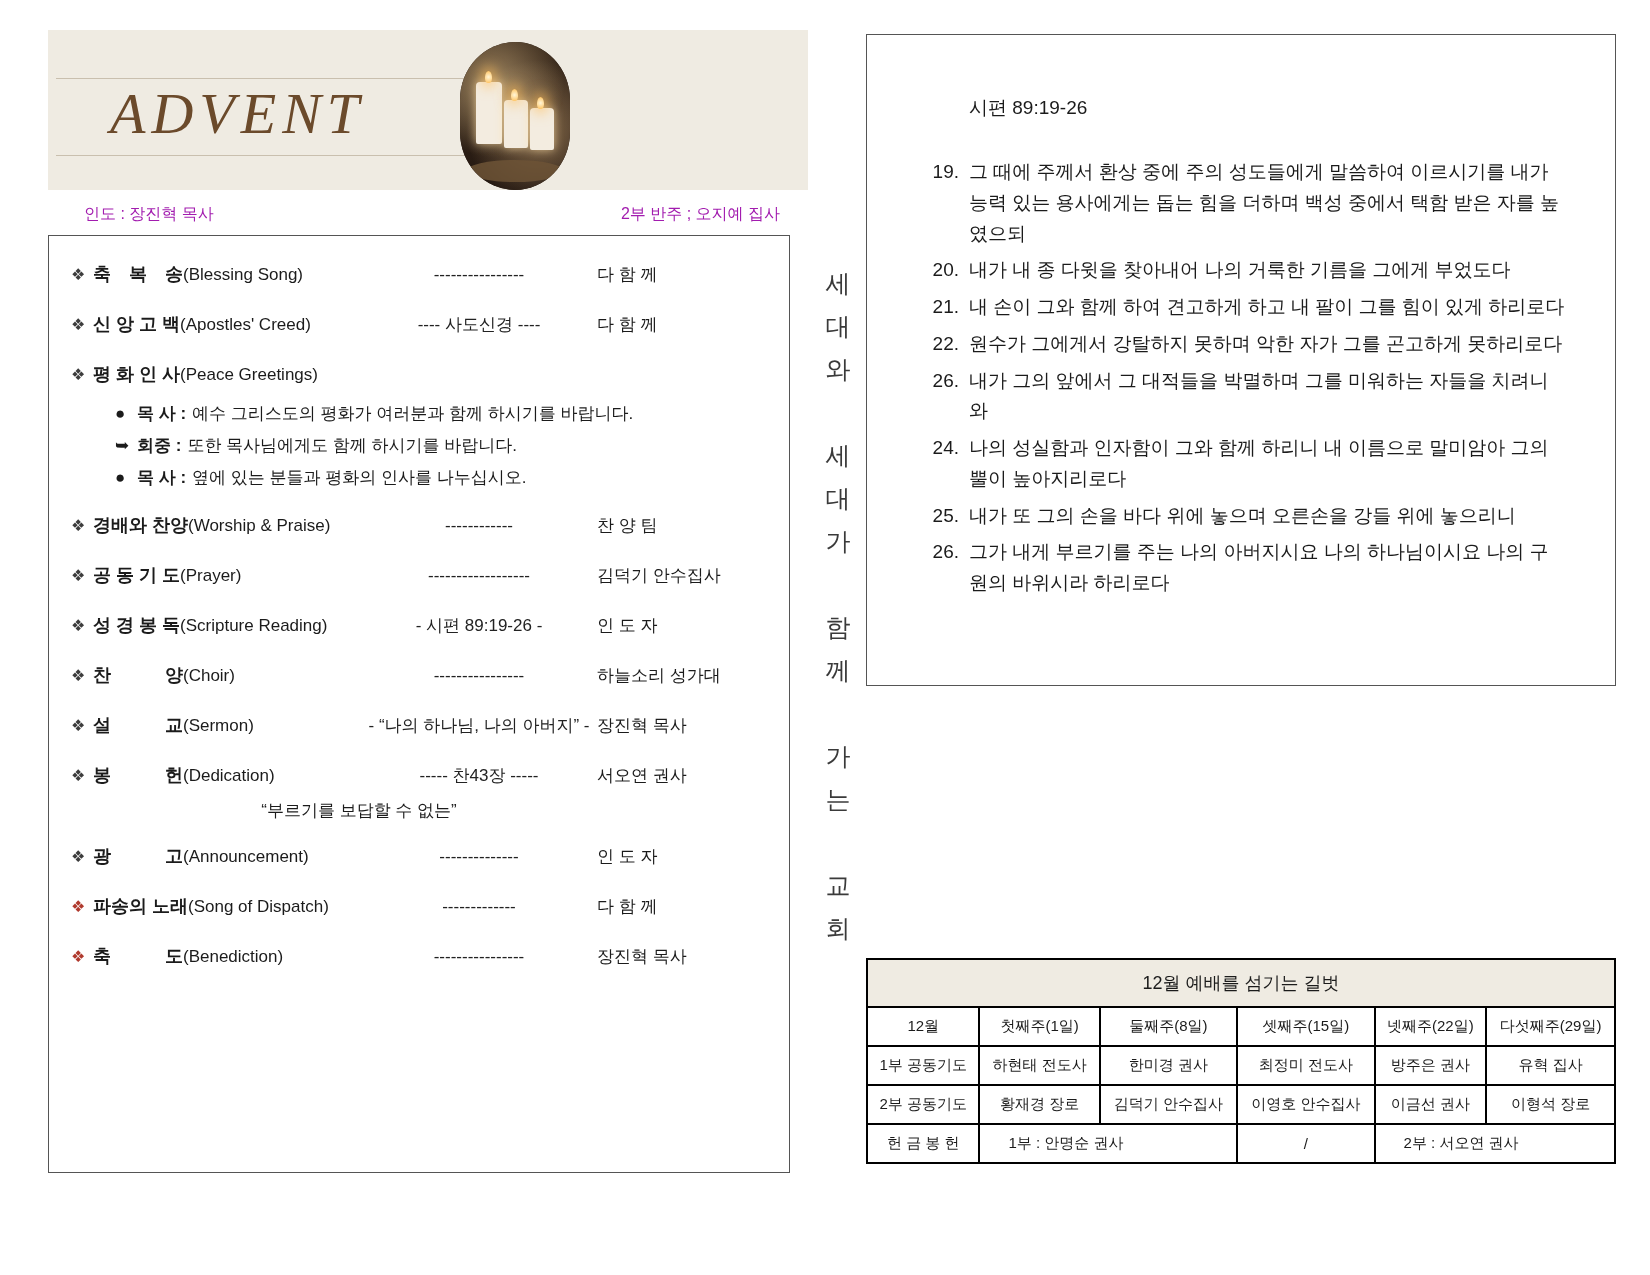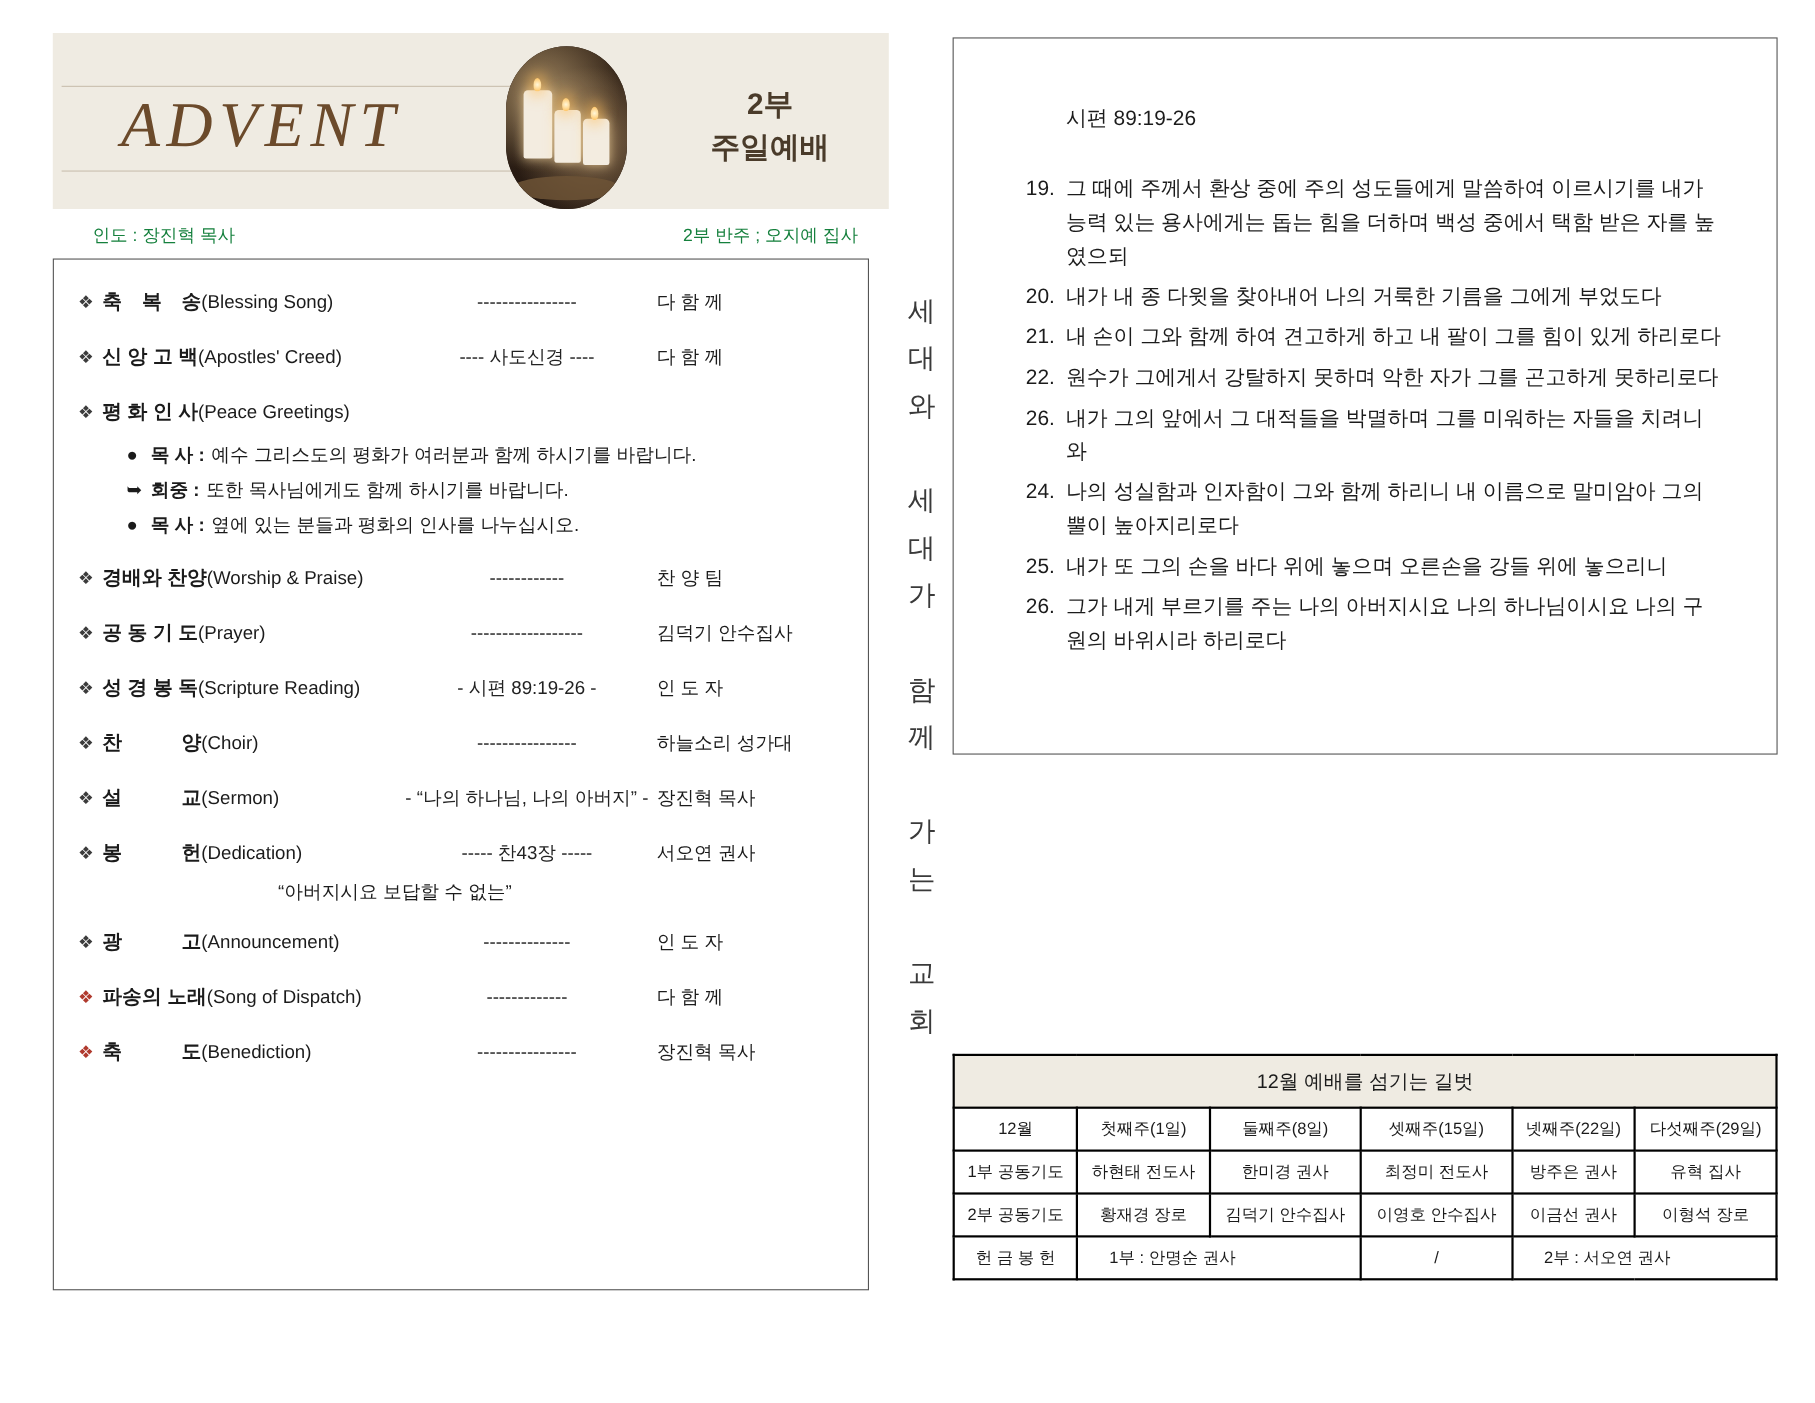--- a/index.html
+++ b/index.html
@@ -72,21 +72,21 @@
   }
   .service-title {
     position: absolute; right: 54px; top: 46px;
     text-align: center; line-height: 1.45;
     color: #4a3b2a; font-weight: 700; font-size: 27px;
   }
 
   .leader-row {
     position: relative; width: 760px; margin-top: 14px;
     display: flex; justify-content: space-between;
-    font-size: 16px; color: #15803d;
+    font-size: 16px; color: #a21caf;
     padding: 0 28px 6px 36px;
   }
 
   .order-box {
     position: relative; width: 742px; margin-top: 4px;
     border: 1px solid #555; padding: 26px 22px 30px 22px;
     min-height: 938px;
   }
   .item {
     display: flex; align-items: baseline;
@@ -181,24 +181,20 @@
       <div class="advent-word">ADVENT</div>
       <div class="candle-photo">
         <div class="glow"></div>
         <div class="c1"></div>
         <div class="c2"></div>
         <div class="c3"></div>
         <div class="f1"></div>
         <div class="f2"></div>
         <div class="f3"></div>
         <div class="tray"></div>
-      </div>
-      <div class="service-title">
-        <div>2부</div>
-        <div>주일예배</div>
       </div>
     </div>
 
     <div class="leader-row">
       <span>인도 : 장진혁 목사</span>
       <span>2부 반주 ; 오지예 집사</span>
     </div>
 
     <div class="order-box">
 
@@ -276,21 +272,21 @@
         <span class="who">장진혁 목사</span>
       </div>
 
       <div class="item">
         <span class="bullet">❖</span>
         <span class="name"><span class="ko">봉　　　헌</span><span class="en">(Dedication)</span></span>
         <span class="mid">----- 찬43장 -----</span>
         <span class="who">서오연 권사</span>
       </div>
 
-      <div class="sub-caption">“아버지시요 보답할 수 없는”</div>
+      <div class="sub-caption">“부르기를 보답할 수 없는”</div>
 
       <div class="item">
         <span class="bullet">❖</span>
         <span class="name"><span class="ko">광　　　고</span><span class="en">(Announcement)</span></span>
         <span class="mid">--------------</span>
         <span class="who">인 도 자</span>
       </div>
 
       <div class="item">
         <span class="bullet red">❖</span>

